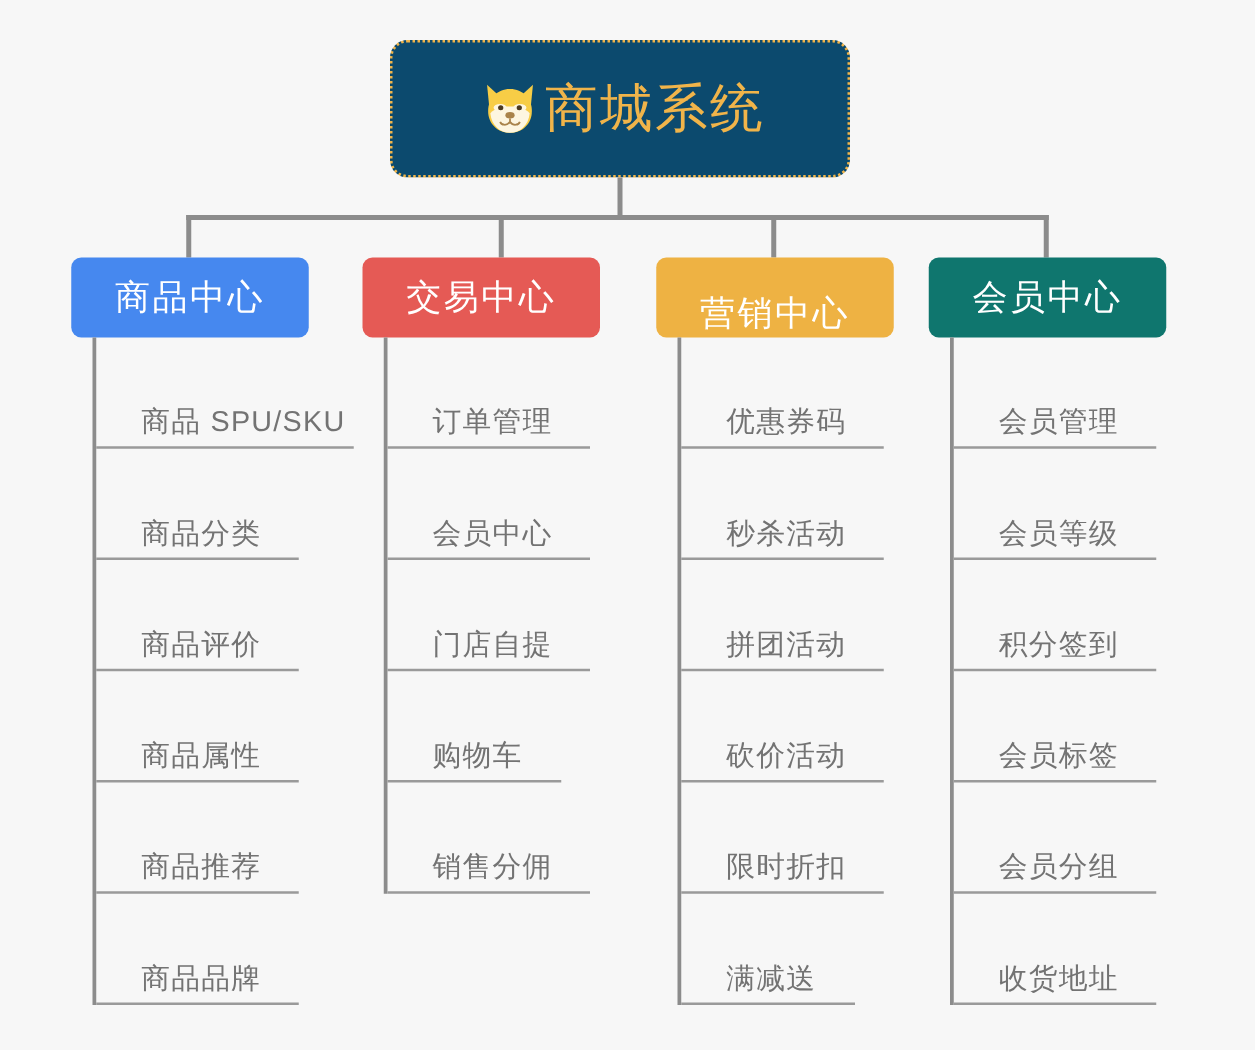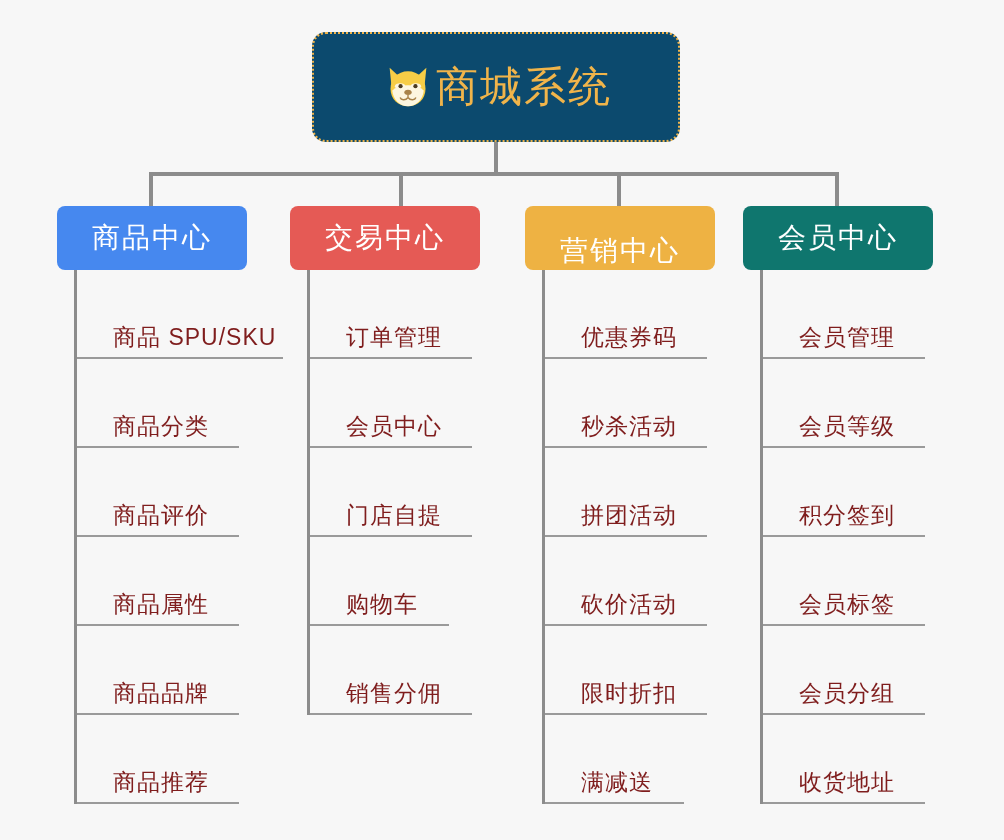--- a/index.html
+++ b/index.html
@@ -106,21 +106,21 @@
   }
   .leaf-underline {
     position: absolute;
     left: 0;
     bottom: 0;
     height: 2px;
     background: #9a9a9a;
   }
   .leaf-label {
     font-size: 23px;
-    color: #7f1d1d;
+    color: #737373;
     white-space: nowrap;
     letter-spacing: 1px;
     position: relative;
     z-index: 1;
   }
 </style>
 </head>
 <body style="background: rgb(247, 247, 247);">
 
 <div id="mindmap">
@@ -168,25 +168,25 @@
       <div class="leaf">
           <span class="leaf-underline" style="width:162px;"></span>
           <span class="leaf-label">商品评价</span>
         </div>
       <div class="leaf">
           <span class="leaf-underline" style="width:162px;"></span>
           <span class="leaf-label">商品属性</span>
         </div>
       <div class="leaf">
           <span class="leaf-underline" style="width:162px;"></span>
+          <span class="leaf-label">商品推荐</span>
+        </div>
+      <div class="leaf">
+          <span class="leaf-underline" style="width:162px;"></span>
           <span class="leaf-label">商品品牌</span>
-        </div>
-      <div class="leaf">
-          <span class="leaf-underline" style="width:162px;"></span>
-          <span class="leaf-label">商品推荐</span>
         </div>
     </div>
   </div>
 
   <div class="column" style="left:290px;">
     <div class="col-header" style="background: rgb(229, 90, 85);">
       <span>交易中心</span>
     </div>
     <div class="col-body">
       <div class="leaf">

